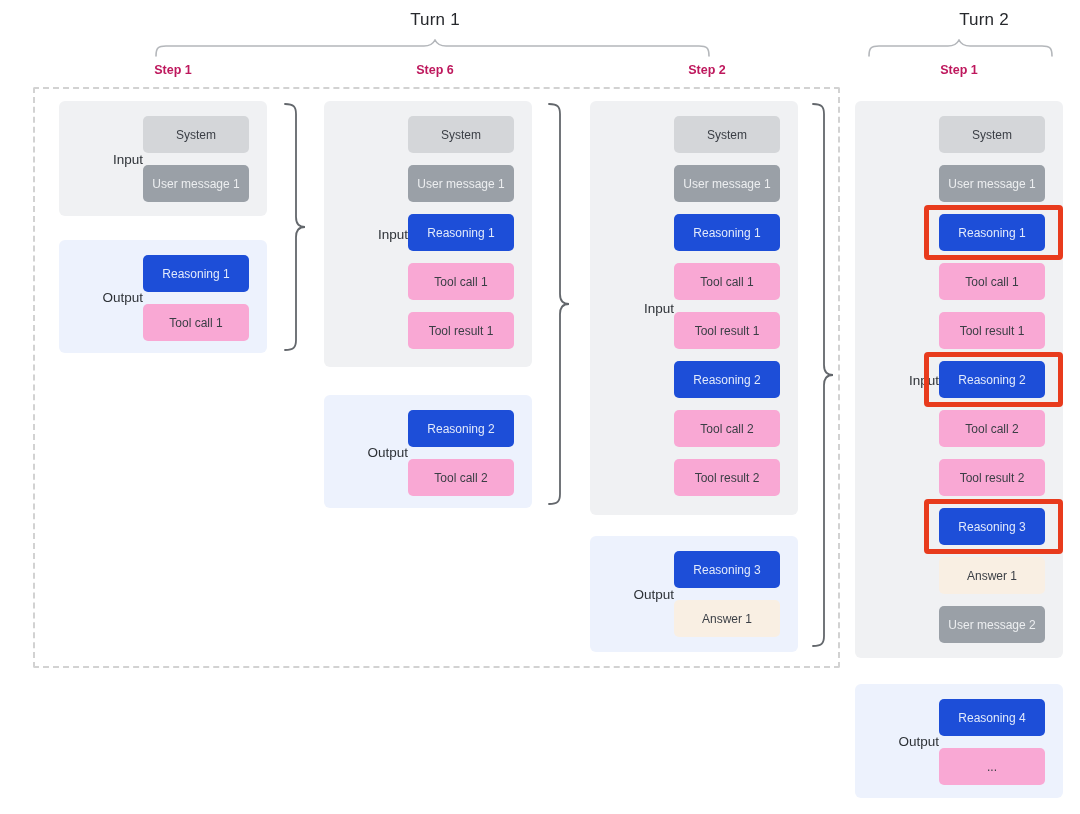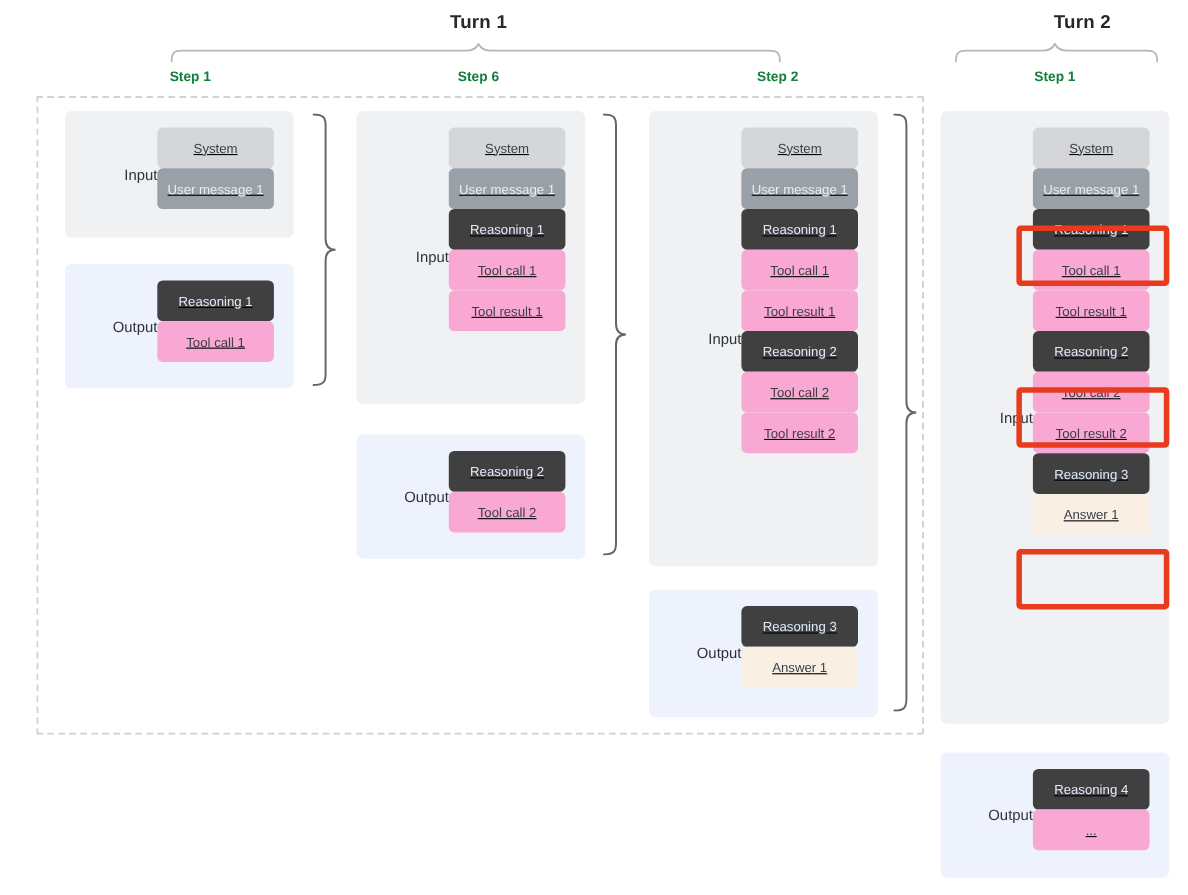--- a/index.html
+++ b/index.html
@@ -1,42 +1,42 @@
 <!DOCTYPE html>
 <html><head>
 <meta charset="utf-8">
 <style>
   html,body{margin:0;padding:0;background:#ffffff;}
   body{font-family:"Liberation Sans","DejaVu Sans",sans-serif;}
   .stage{position:relative;width:1080px;height:814px;background:#ffffff;overflow:hidden;}
 
   .turn-title{position:absolute;top:10px;width:200px;text-align:center;
-    font-size:17px;font-weight:bold;color:#26282c;letter-spacing:.2px;}
+    font-size:17px;font-weight:normal;color:#26282c;letter-spacing:.2px;}
   .step-label{position:absolute;top:63px;width:120px;text-align:center;
-    font-size:12.5px;font-weight:bold;color:#15803d;}
+    font-size:12.5px;font-weight:bold;color:#be185d;}
 
   .hbrace,.vbrace{position:absolute;}
   .hbrace path{stroke:#b4b7bb;stroke-width:1.6;fill:none;stroke-linecap:round;}
   .vbrace path{stroke:#63676c;stroke-width:1.8;fill:none;stroke-linecap:round;}
 
   .dashed-region{position:absolute;left:33px;top:87px;width:807px;height:581px;
     border:2px dashed #d2d2d2;border-radius:2px;box-sizing:border-box;}
 
   .panel{position:absolute;width:208px;border-radius:6px;box-sizing:border-box;}
   .panel.input{background:#f0f1f3;}
   .panel.output{background:#edf2fd;}
   .panel-label{position:absolute;left:0;top:50%;transform:translateY(-50%);
     width:84px;text-align:right;font-size:13.5px;color:#2e3237;}
-  .boxes{position:absolute;left:84px;top:15px;display:flex;flex-direction:column;text-decoration:underline;}
+  .boxes{position:absolute;left:84px;top:15px;display:flex;flex-direction:column;gap:12px;}
 
   .box{width:106px;height:37px;border-radius:5px;display:flex;align-items:center;
     justify-content:center;font-size:12px;color:#3a3e45;box-sizing:border-box;}
   .box.system{background:#d4d6d9;}
   .box.user{background:#9aa0a7;color:#eceef0;}
-  .box.reasoning{background:#404040;color:#e1e9fb;}
+  .box.reasoning{background:#1d4ed8;color:#e1e9fb;}
   .box.tool{background:#f9a8d4;}
   .box.answer{background:#f9efe3;}
 
   .highlight{position:absolute;left:924px;width:139px;height:55px;box-sizing:border-box;
     border:5px solid #e83b1d;border-radius:4px;z-index:5;}
 </style>
 </head>
 <body>
 
 <div class="stage">
@@ -130,20 +130,21 @@
       <div class="box system">System</div>
       <div class="box user">User message 1</div>
       <div class="box reasoning">Reasoning 1</div>
       <div class="box tool">Tool call 1</div>
       <div class="box tool">Tool result 1</div>
       <div class="box reasoning">Reasoning 2</div>
       <div class="box tool">Tool call 2</div>
       <div class="box tool">Tool result 2</div>
       <div class="box reasoning">Reasoning 3</div>
       <div class="box answer">Answer 1</div>
+      <div class="box user">User message 2</div>
     </div>
   </div>
   <div class="panel output" style="left:855px;top:684px;height:114px;">
     <div class="panel-label">Output</div>
     <div class="boxes">
       <div class="box reasoning">Reasoning 4</div>
       <div class="box tool">...</div>
     </div>
   </div>
 

